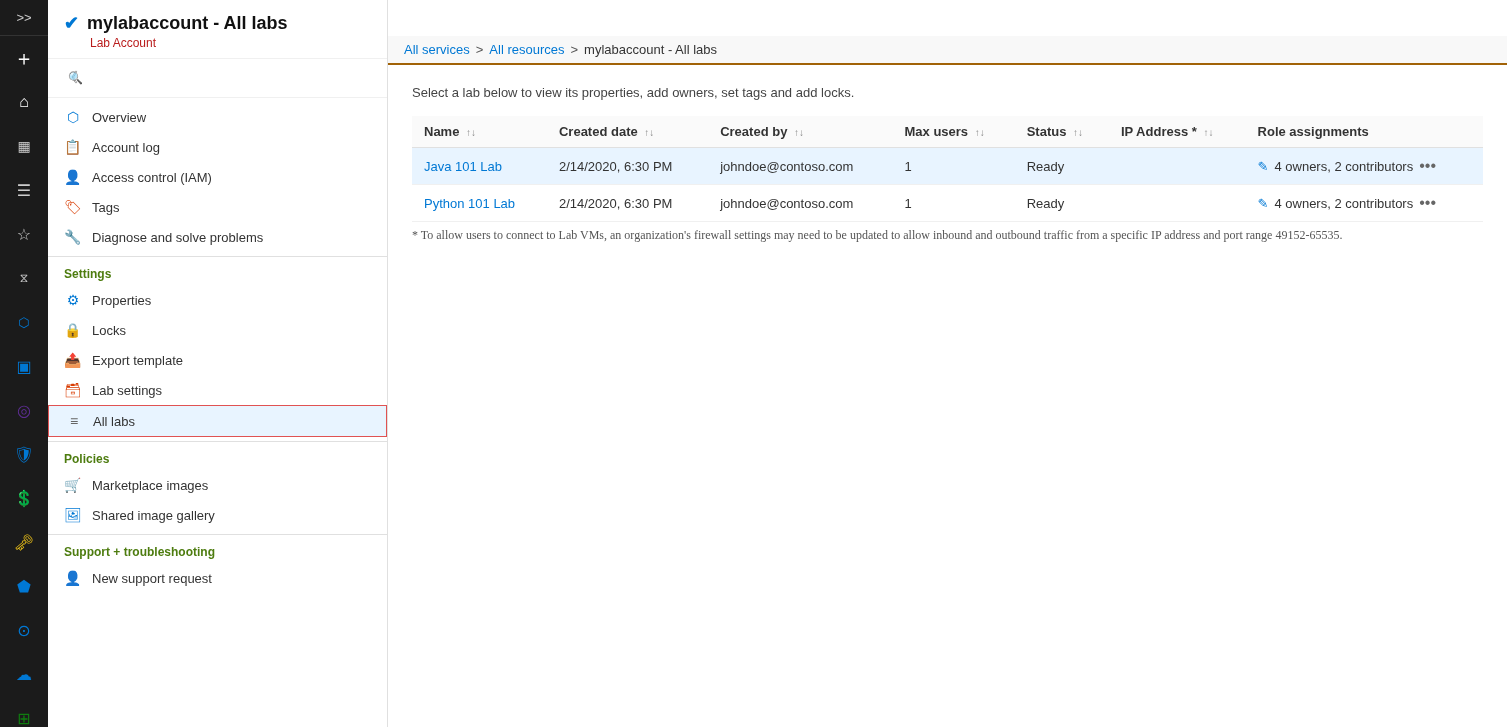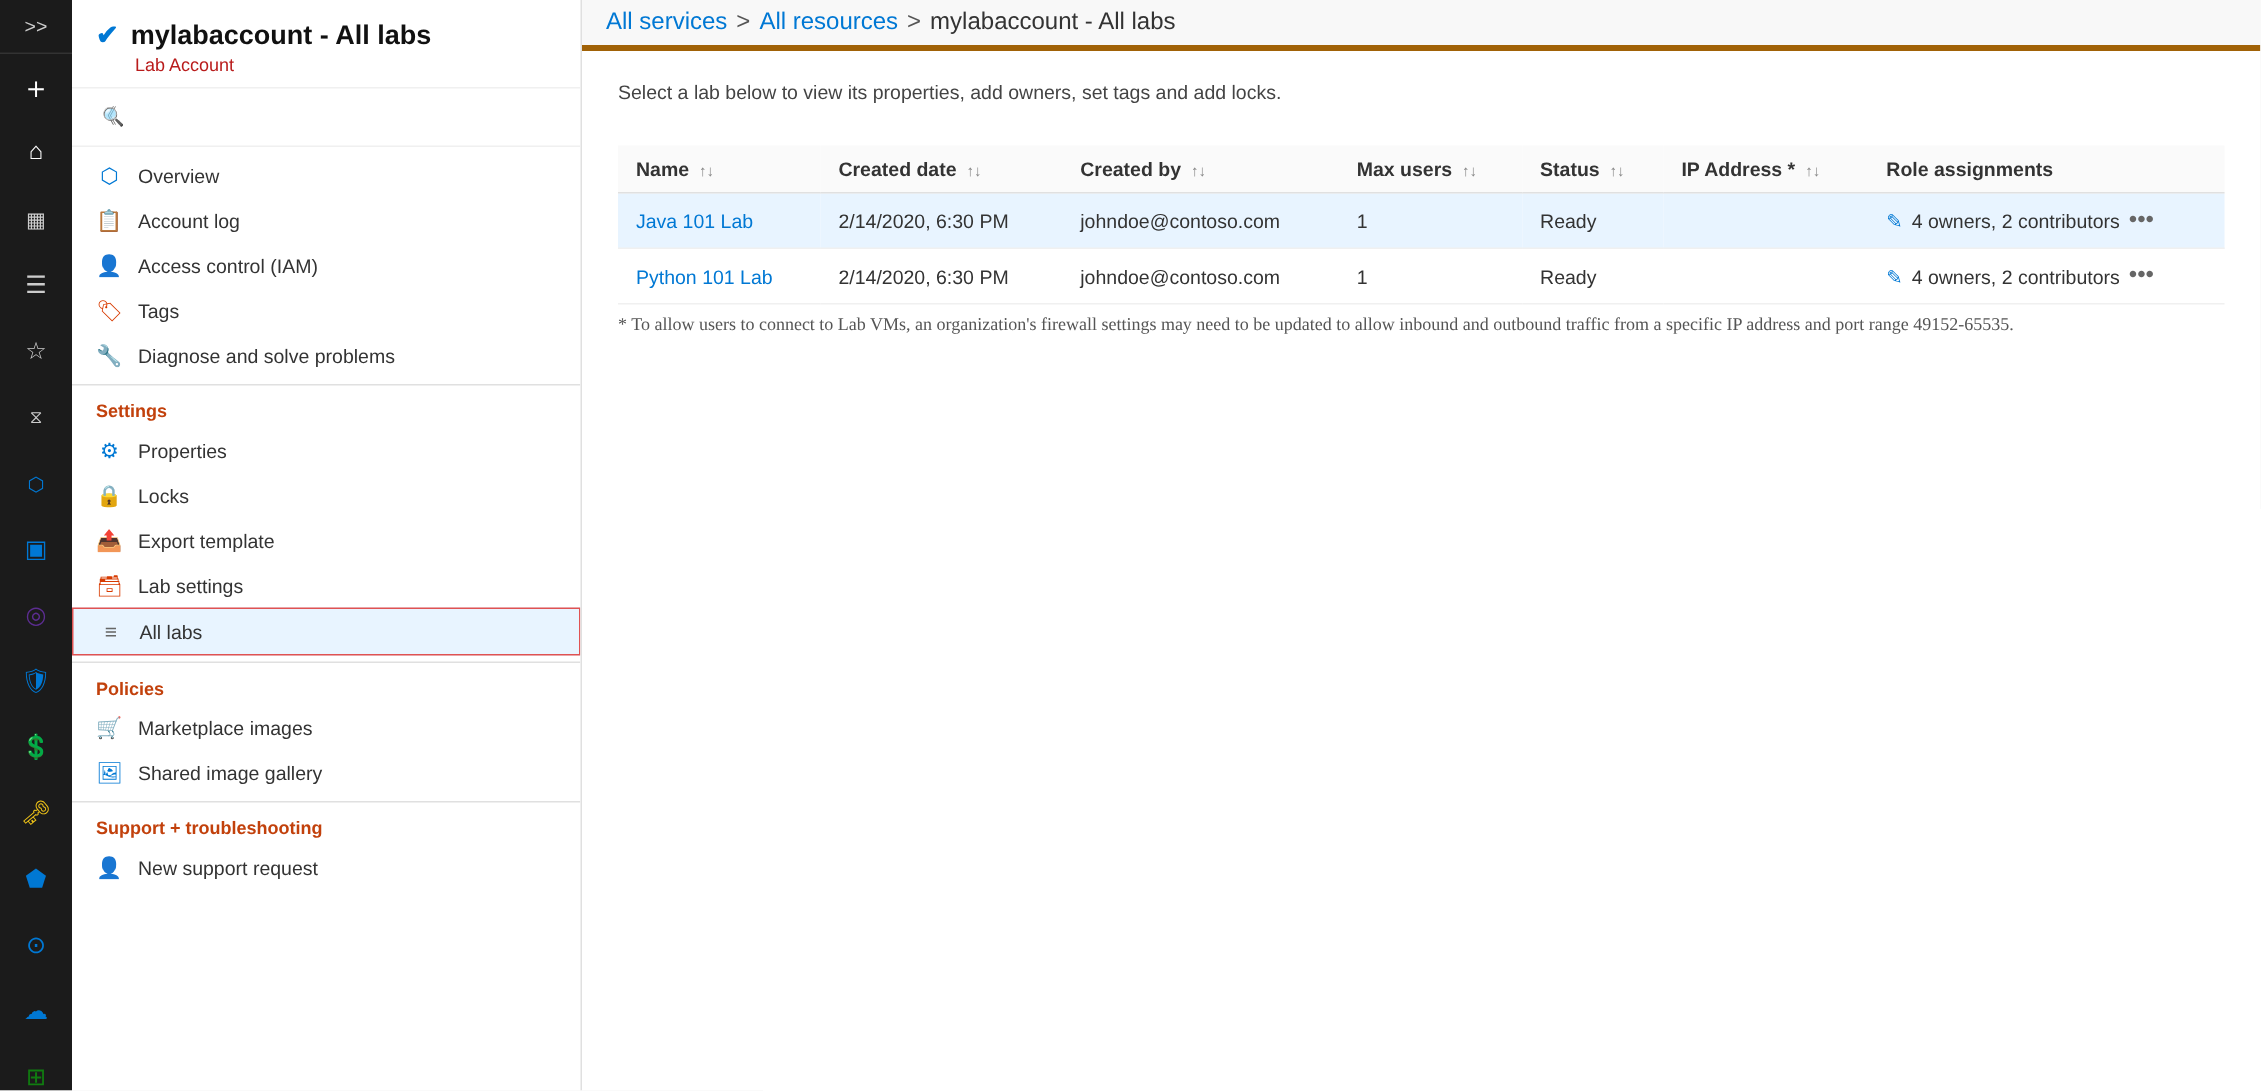--- a/index.html
+++ b/index.html
@@ -136,56 +136,57 @@
     .nav-item .nav-icon {
       font-size: 14px;
       width: 18px;
       text-align: center;
       flex-shrink: 0;
     }
     .nav-section-label {
       padding: 10px 16px 4px 16px;
       font-size: 12px;
       font-weight: 600;
-      color: #c2410c;
+      color: #4d7c0f;
       border-top: 1px solid #e0e0e0;
       margin-top: 4px;
     }
 
     
     .main-area {
       flex: 1;
       display: flex;
       flex-direction: column;
       overflow: hidden;
       background: #fff;
     }
     .breadcrumb-bar {
       background: #f8f8f8;
-      border-bottom: 4px solid #a16207;
+      border-bottom: 2px solid #a16207;
       padding: 6px 16px;
       display: flex;
       align-items: center;
       gap: 4px;
-      font-size: 16px;
+      font-size: 13px;
       color: #0078d4;
+      margin-top: 36px;
     }
     .breadcrumb-bar .sep { color: #555; margin: 0 2px; }
     .breadcrumb-bar .current { color: #333; }
     .breadcrumb-bar a { color: #0078d4; text-decoration: none; cursor: pointer; }
 
     .main-content {
       flex: 1;
       overflow-y: auto;
       padding: 20px 24px;
     }
     .main-description {
       font-size: 13px;
       color: #444;
-      margin-bottom: 28px;
+      margin-bottom: 16px;
     }
 
     
     .labs-table {
       width: 100%;
       border-collapse: collapse;
       font-size: 13px;
     }
     .labs-table thead tr {
       border-bottom: 1px solid #e0e0e0;

